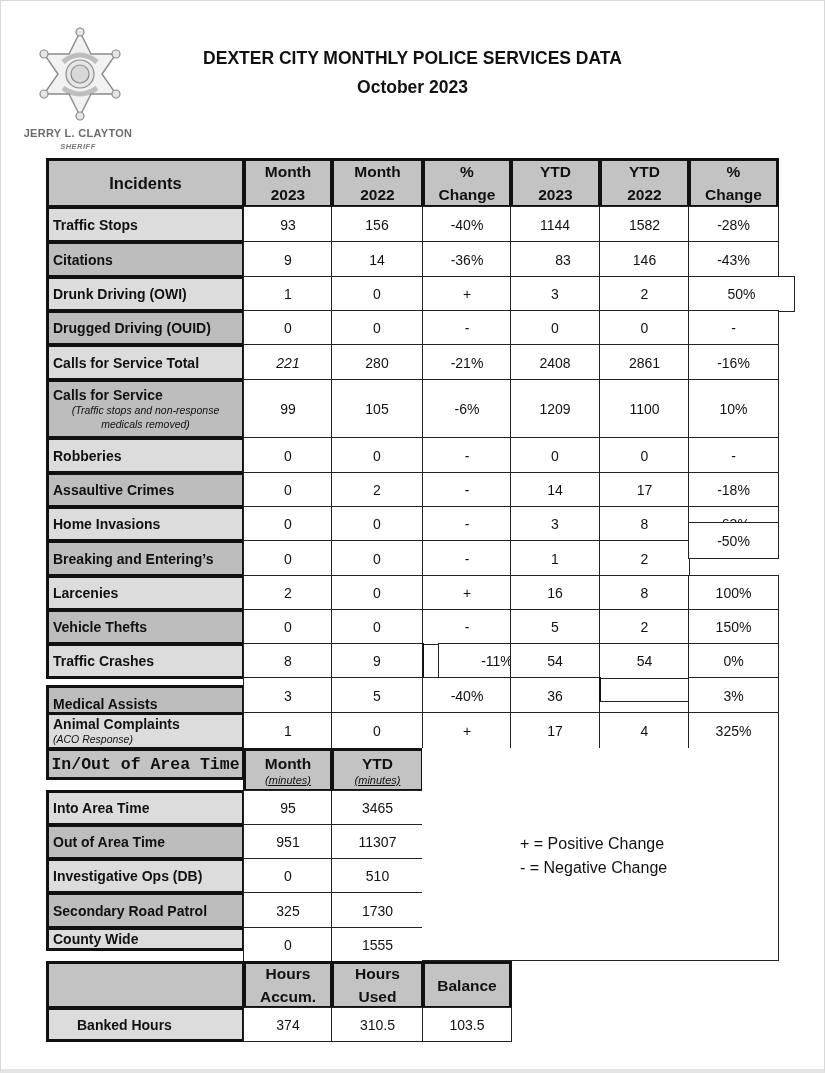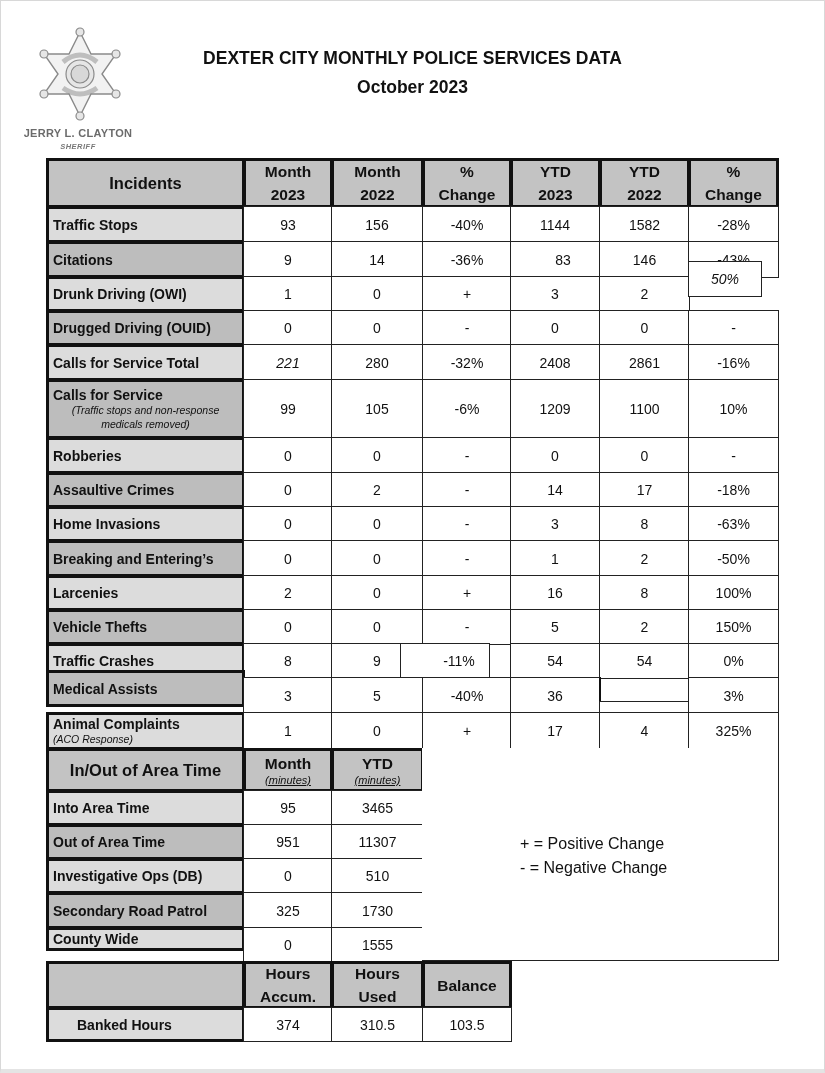--- a/index.html
+++ b/index.html
@@ -115,40 +115,40 @@
     <div class="cell lbl light" style="left: 46px; top: 276px; width: 199px; height: 36px;">
       <div class="multi">
         <span>Drunk Driving (OWI)</span>
       </div>
     </div>
     <div class="cell" style="left: 243px; top: 276px; width: 90px; height: 36px;">1</div>
     <div class="cell" style="left: 331px; top: 276px; width: 93px; height: 36px; border-right: 2px solid rgb(17, 17, 17);">0</div>
     <div class="cell" style="left: 422px; top: 276px; width: 90px; height: 36px;">+</div>
     <div class="cell" style="left: 510px; top: 276px; width: 91px; height: 36px; border-right: 2px solid rgb(17, 17, 17);">3</div>
     <div class="cell" style="left: 599px; top: 276px; width: 91px; height: 36px;">2</div>
-    <div class="cell" style="left: 688px; top: 261px; width: 74px; height: 36px; font-style: italic;">50%</div>
+    <div class="cell" style="left: 688px; top: 276px; width: 107px; height: 36px;">50%</div>
     <div class="cell lbl dark" style="left: 46px; top: 310px; width: 199px; height: 36px;">
       <div class="multi">
         <span>Drugged Driving (OUID)</span>
       </div>
     </div>
     <div class="cell" style="left: 243px; top: 310px; width: 90px; height: 36px;">0</div>
     <div class="cell" style="left: 331px; top: 310px; width: 93px; height: 36px; border-right: 2px solid rgb(17, 17, 17);">0</div>
     <div class="cell" style="left: 422px; top: 310px; width: 90px; height: 36px;">-</div>
     <div class="cell" style="left: 510px; top: 310px; width: 91px; height: 36px; border-right: 2px solid rgb(17, 17, 17);">0</div>
     <div class="cell" style="left: 599px; top: 310px; width: 91px; height: 36px;">0</div>
     <div class="cell" style="left: 688px; top: 310px; width: 91px; height: 36px;">-</div>
     <div class="cell lbl light" style="left: 46px; top: 344px; width: 199px; height: 37px;">
       <div class="multi">
         <span>Calls for Service Total</span>
       </div>
     </div>
     <div class="cell" style="left: 243px; top: 344px; width: 90px; height: 37px; font-style: italic;">221</div>
     <div class="cell" style="left: 331px; top: 344px; width: 93px; height: 37px; border-right: 2px solid rgb(17, 17, 17);">280</div>
-    <div class="cell" style="left: 422px; top: 344px; width: 90px; height: 37px;">-32%</div>
+    <div class="cell" style="left: 422px; top: 344px; width: 90px; height: 37px;">-21%</div>
     <div class="cell" style="left: 510px; top: 344px; width: 91px; height: 37px; border-right: 2px solid rgb(17, 17, 17);">2408</div>
     <div class="cell" style="left: 599px; top: 344px; width: 91px; height: 37px;">2861</div>
     <div class="cell" style="left: 688px; top: 344px; width: 91px; height: 37px;">-16%</div>
     <div class="cell lbl dark" style="left: 46px; top: 379px; width: 199px; height: 60px;">
       <div class="multi">
         <span>Calls for Service</span>
         <span class="note" style="max-width: 185px;">(Traffic stops and non-response medicals removed)</span>
       </div>
     </div>
     <div class="cell" style="left: 243px; top: 379px; width: 90px; height: 60px;">99</div>
@@ -193,21 +193,21 @@
     <div class="cell lbl dark" style="left: 46px; top: 540px; width: 199px; height: 37px;">
       <div class="multi">
         <span>Breaking and Entering’s</span>
       </div>
     </div>
     <div class="cell" style="left: 243px; top: 540px; width: 90px; height: 37px;">0</div>
     <div class="cell" style="left: 331px; top: 540px; width: 93px; height: 37px; border-right: 2px solid rgb(17, 17, 17);">0</div>
     <div class="cell" style="left: 422px; top: 540px; width: 90px; height: 37px;">-</div>
     <div class="cell" style="left: 510px; top: 540px; width: 91px; height: 37px; border-right: 2px solid rgb(17, 17, 17);">1</div>
     <div class="cell" style="left: 599px; top: 540px; width: 91px; height: 37px;">2</div>
-    <div class="cell" style="left: 688px; top: 522px; width: 91px; height: 37px; margin-top: 18px;">-50%</div>
+    <div class="cell" style="left: 688px; top: 522px; width: 91px; height: 37px;">-50%</div>
     <div class="cell lbl light" style="left: 46px; top: 575px; width: 199px; height: 36px;">
       <div class="multi">
         <span>Larcenies</span>
       </div>
     </div>
     <div class="cell" style="left: 243px; top: 575px; width: 90px; height: 36px;">2</div>
     <div class="cell" style="left: 331px; top: 575px; width: 93px; height: 36px; border-right: 2px solid rgb(17, 17, 17);">0</div>
     <div class="cell" style="left: 422px; top: 575px; width: 90px; height: 36px;">+</div>
     <div class="cell" style="left: 510px; top: 575px; width: 91px; height: 36px; border-right: 2px solid rgb(17, 17, 17);">16</div>
     <div class="cell" style="left: 599px; top: 575px; width: 91px; height: 36px;">8</div>
@@ -223,25 +223,25 @@
     <div class="cell" style="left: 510px; top: 609px; width: 91px; height: 36px; border-right: 2px solid rgb(17, 17, 17);">5</div>
     <div class="cell" style="left: 599px; top: 609px; width: 91px; height: 36px;">2</div>
     <div class="cell" style="left: 688px; top: 609px; width: 91px; height: 36px;">150%</div>
     <div class="cell lbl light" style="left: 46px; top: 643px; width: 199px; height: 36px;">
       <div class="multi">
         <span>Traffic Crashes</span>
       </div>
     </div>
     <div class="cell" style="left: 243px; top: 643px; width: 90px; height: 36px;">8</div>
     <div class="cell" style="left: 331px; top: 643px; width: 93px; height: 36px; border-right: 2px solid rgb(17, 17, 17);">9</div>
-    <div class="cell" style="left: 400px; top: 643px; width: 90px; height: 36px; padding-left: 28px;">-11%</div>
+    <div class="cell" style="left: 438px; top: 643px; width: 90px; height: 36px; padding-left: 28px;">-11%</div>
     <div class="cell" style="left: 510px; top: 643px; width: 91px; height: 36px; border-right: 2px solid rgb(17, 17, 17);">54</div>
     <div class="cell" style="left: 599px; top: 643px; width: 91px; height: 36px;">54</div>
     <div class="cell" style="left: 688px; top: 643px; width: 91px; height: 36px;">0%</div>
-    <div class="cell lbl dark" style="left: 46px; top: 670px; width: 199px; height: 37px;">
+    <div class="cell lbl dark" style="left: 46px; top: 685px; width: 199px; height: 37px;">
       <div class="multi">
         <span>Medical Assists</span>
       </div>
     </div>
     <div class="cell" style="left: 243px; top: 677px; width: 90px; height: 37px;">3</div>
     <div class="cell" style="left: 331px; top: 677px; width: 93px; height: 37px; border-right: 2px solid rgb(17, 17, 17);">5</div>
     <div class="cell" style="left: 422px; top: 677px; width: 90px; height: 37px;">-40%</div>
     <div class="cell" style="left: 510px; top: 677px; width: 91px; height: 37px; border-right: 2px solid rgb(17, 17, 17);">36</div>
     <div class="cell" style="left: 599px; top: 701px; width: 91px; height: 37px;">35</div>
     <div class="cell" style="left: 688px; top: 677px; width: 91px; height: 37px;">3%</div>
@@ -252,21 +252,21 @@
       </div>
     </div>
     <div class="cell" style="left: 243px; top: 712px; width: 90px; height: 38px;">1</div>
     <div class="cell" style="left: 331px; top: 712px; width: 93px; height: 38px; border-right: 2px solid rgb(17, 17, 17);">0</div>
     <div class="cell" style="left: 422px; top: 712px; width: 90px; height: 38px;">+</div>
     <div class="cell" style="left: 510px; top: 712px; width: 91px; height: 38px; border-right: 2px solid rgb(17, 17, 17);">17</div>
     <div class="cell" style="left: 599px; top: 712px; width: 91px; height: 38px;">4</div>
     <div class="cell" style="left: 688px; top: 712px; width: 91px; height: 38px;">325%</div>
   </div>
 
-<div class="cell hdr big" style="left:46px;top:748px;width:199px;height:44px;">
+<div class="cell hdr big" style="left:46px;top:748px;width:199px;height:32px;font-family:Liberation Mono, monospace;">
   <span>In/Out of Area Time</span>
 </div>
 <div class="cell hdr" style="left:243px;top:748px;width:90px;height:44px;line-height:21px;">
   <span>Month</span>
   <span class="sub">(minutes)</span>
 </div>
 <div class="cell hdr" style="left:331px;top:748px;width:93px;height:44px;line-height:21px;">
   <span>YTD</span>
   <span class="sub">(minutes)</span>
 </div>

